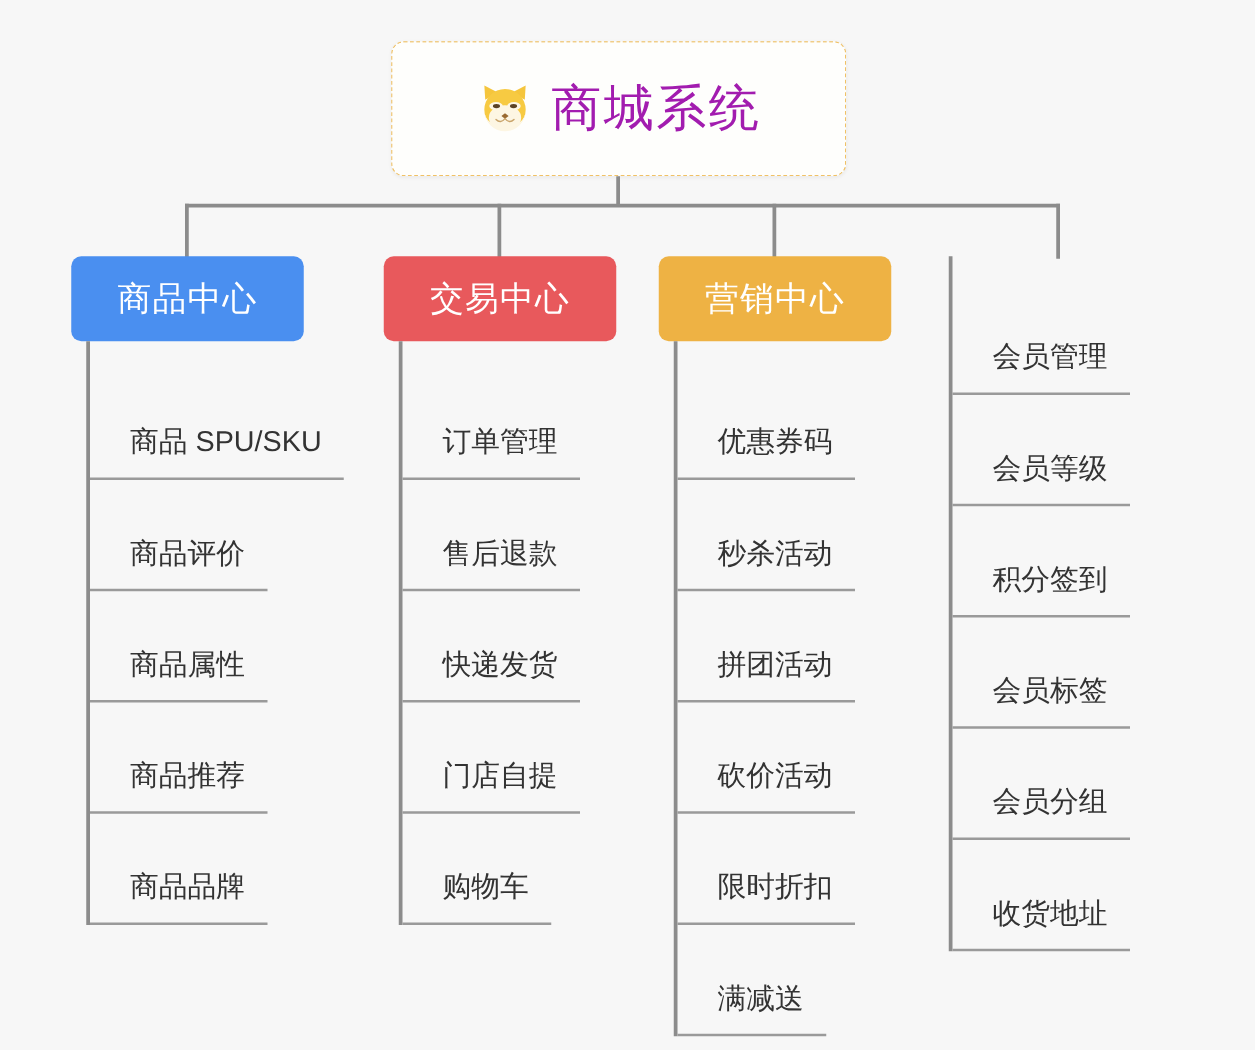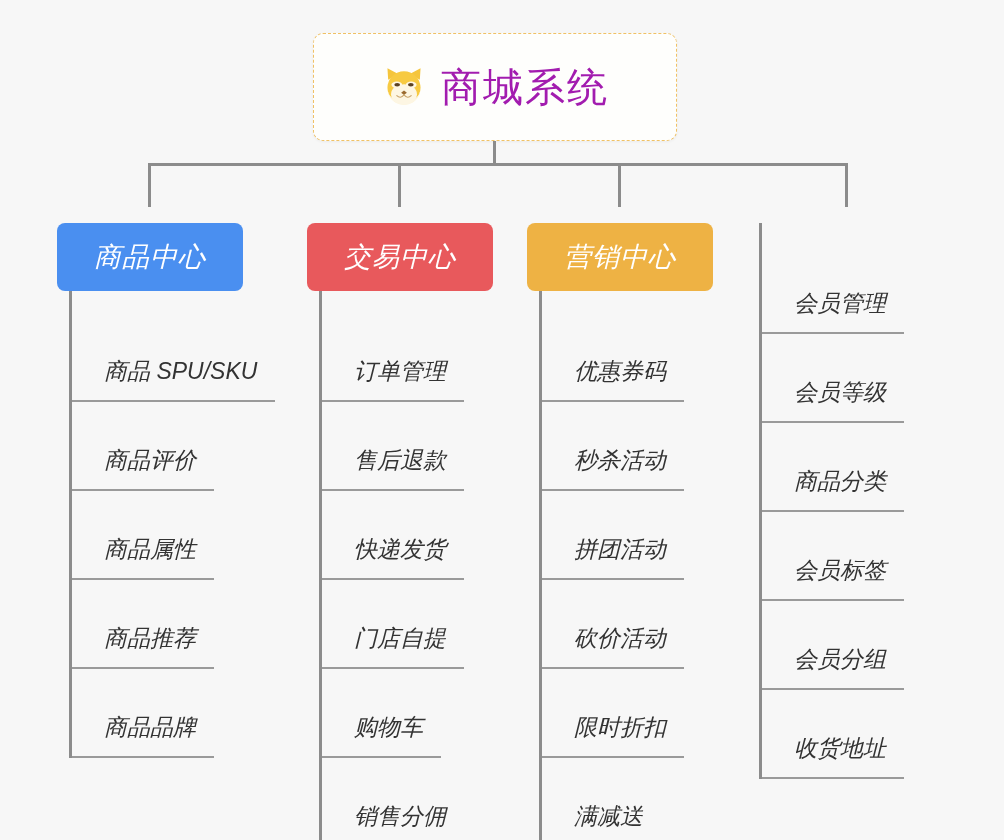--- a/index.html
+++ b/index.html
@@ -54,22 +54,21 @@
   .conn {
     position: absolute;
     background: #8c8c8c;
   }
   .conn-v { width: 3px; }
   .conn-h { height: 3px; }
 
   
   .column {
     position: absolute;
-    top: 223px;
-    font-style: italic;
+    top: 205px;
   }
   .cat-box {
     position: relative;
     height: 68px;
     border-radius: 8px;
     display: flex;
     align-items: center;
     justify-content: center;
     color: #ffffff;
     font-size: 27px;
@@ -199,23 +198,20 @@
           </div>
           <div class="leaf">
             <div class="leaf-inner"><span class="leaf-label">快递发货</span><div class="leaf-rule"></div></div>
           </div>
           <div class="leaf">
             <div class="leaf-inner"><span class="leaf-label">门店自提</span><div class="leaf-rule"></div></div>
           </div>
           <div class="leaf">
             <div class="leaf-inner"><span class="leaf-label">购物车</span><div class="leaf-rule"></div></div>
           </div>
-          <div class="leaf">
-            <div class="leaf-inner"><span class="leaf-label">销售分佣</span><div class="leaf-rule"></div></div>
-          </div>
         </div>
       </div>
       <div class="column col-2">
         <div class="cat-box" style="background: rgb(238, 178, 68);">
           <span>营销中心</span>
         </div>
         <div class="branch">
           <div class="leaf">
             <div class="leaf-inner"><span class="leaf-label">优惠券码</span><div class="leaf-rule"></div></div>
           </div>
@@ -238,21 +234,21 @@
       </div>
       <div class="column col-3">
         <div class="branch">
           <div class="leaf">
             <div class="leaf-inner"><span class="leaf-label">会员管理</span><div class="leaf-rule"></div></div>
           </div>
           <div class="leaf">
             <div class="leaf-inner"><span class="leaf-label">会员等级</span><div class="leaf-rule"></div></div>
           </div>
           <div class="leaf">
-            <div class="leaf-inner"><span class="leaf-label">商品分类</span><div class="leaf-rule"></div></div>
+            <div class="leaf-inner"><span class="leaf-label">积分签到</span><div class="leaf-rule"></div></div>
           </div>
           <div class="leaf">
             <div class="leaf-inner"><span class="leaf-label">会员标签</span><div class="leaf-rule"></div></div>
           </div>
           <div class="leaf">
             <div class="leaf-inner"><span class="leaf-label">会员分组</span><div class="leaf-rule"></div></div>
           </div>
           <div class="leaf">
             <div class="leaf-inner"><span class="leaf-label">收货地址</span><div class="leaf-rule"></div></div>
           </div>

